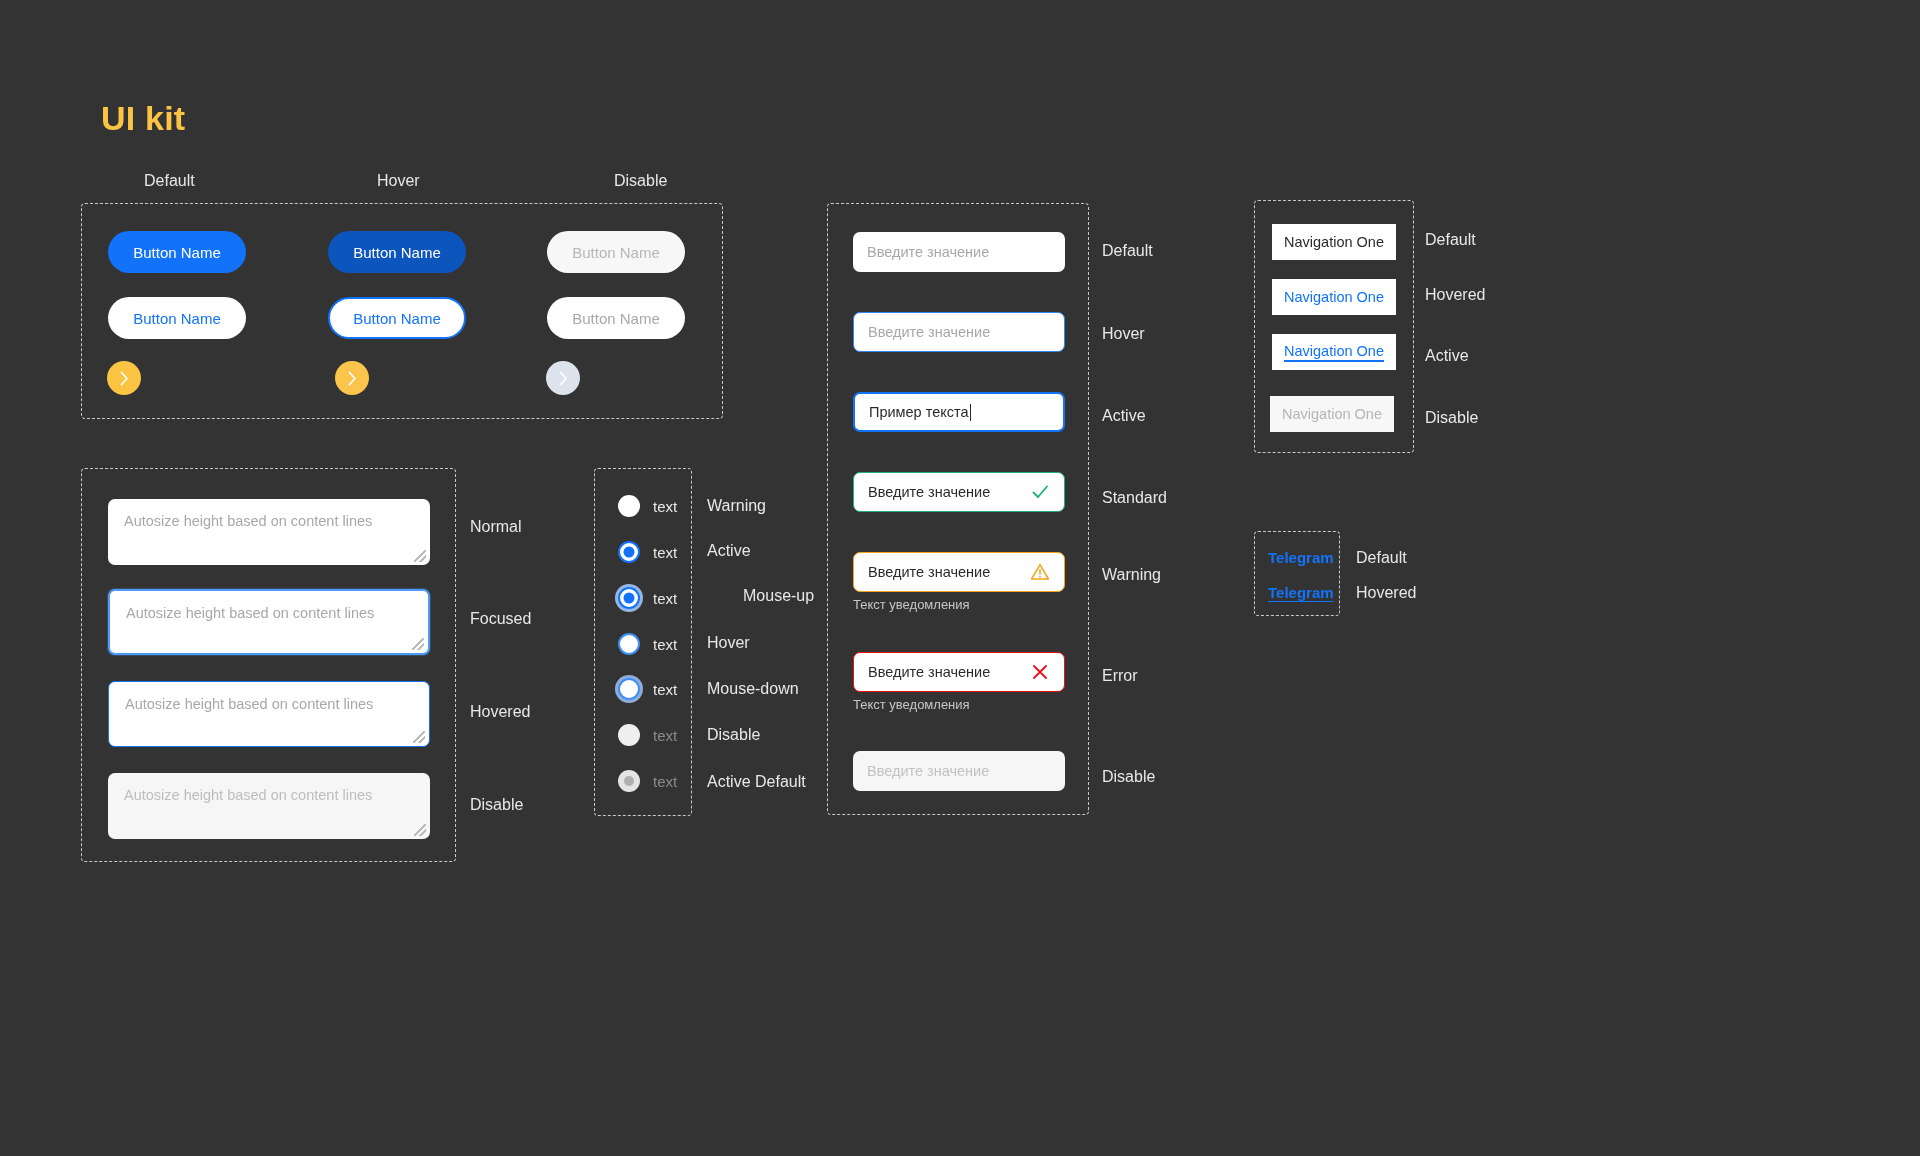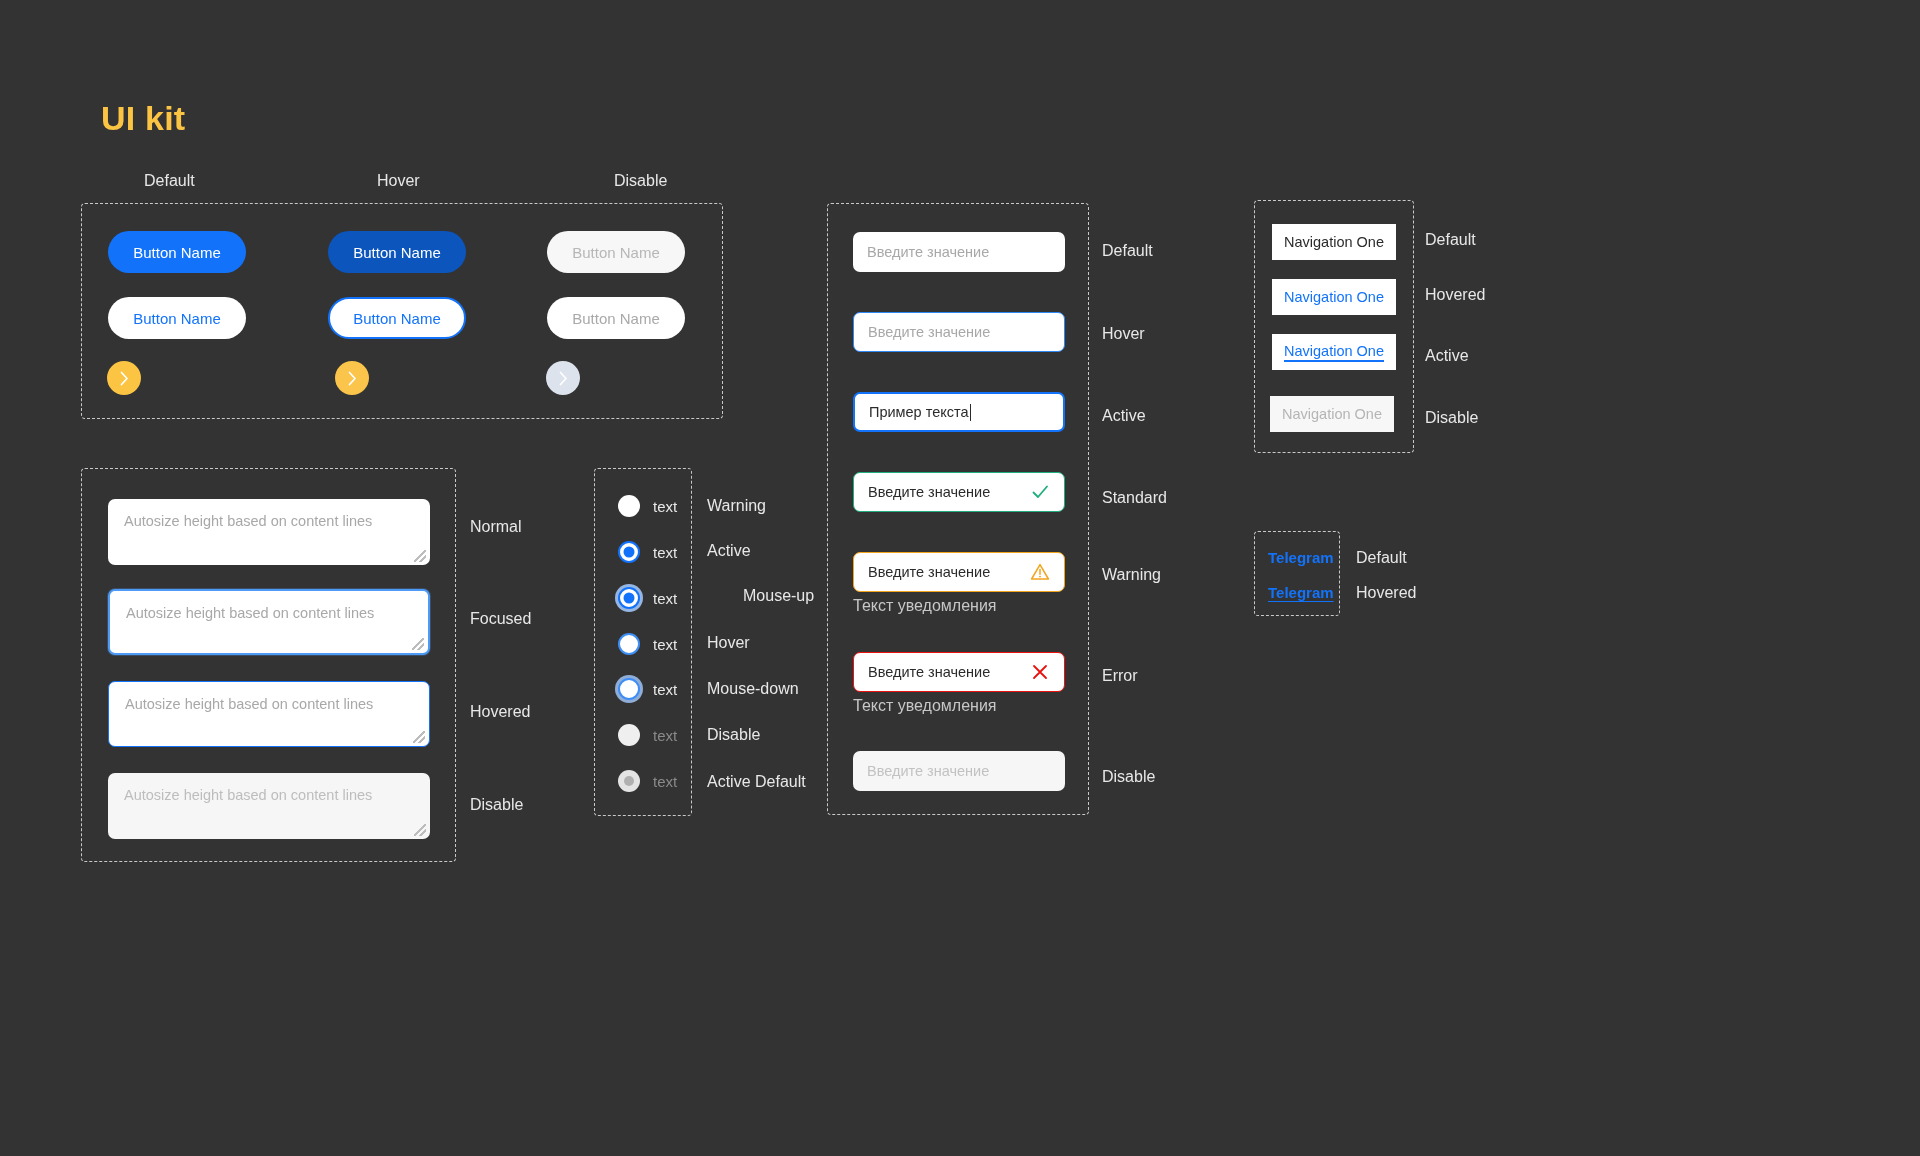--- a/index.html
+++ b/index.html
@@ -132,21 +132,21 @@
   .inp.success { border: 1.7px solid #1FAF7C; }
   .inp.warning { border: 1.7px solid #F2A41D; }
   .inp.error   { border: 1.7px solid #E8120F; }
   .inp.disable { background:#F6F6F6; }
   .inp.disable .ph { color:#C2C2C2; }
   .inp .icon { margin-left: auto; display:flex; align-items:center; }
   .caret {
     display:inline-block; width:1px; height:17px; background:#2B2B2B;
     margin-left:1px; vertical-align:-3px;
   }
-  .hint { position: absolute; font-size: 16px; color: #C7C7C7; }
+  .hint { position: absolute; font-size: 13px; color: #C7C7C7; }
 
   
   .nav {
     position: absolute;
     width: 124px; height: 36px;
     background: #FFFFFF;
     display: flex; align-items: center; justify-content: center;
     font-size: 14.5px;
     cursor: pointer;
   }

